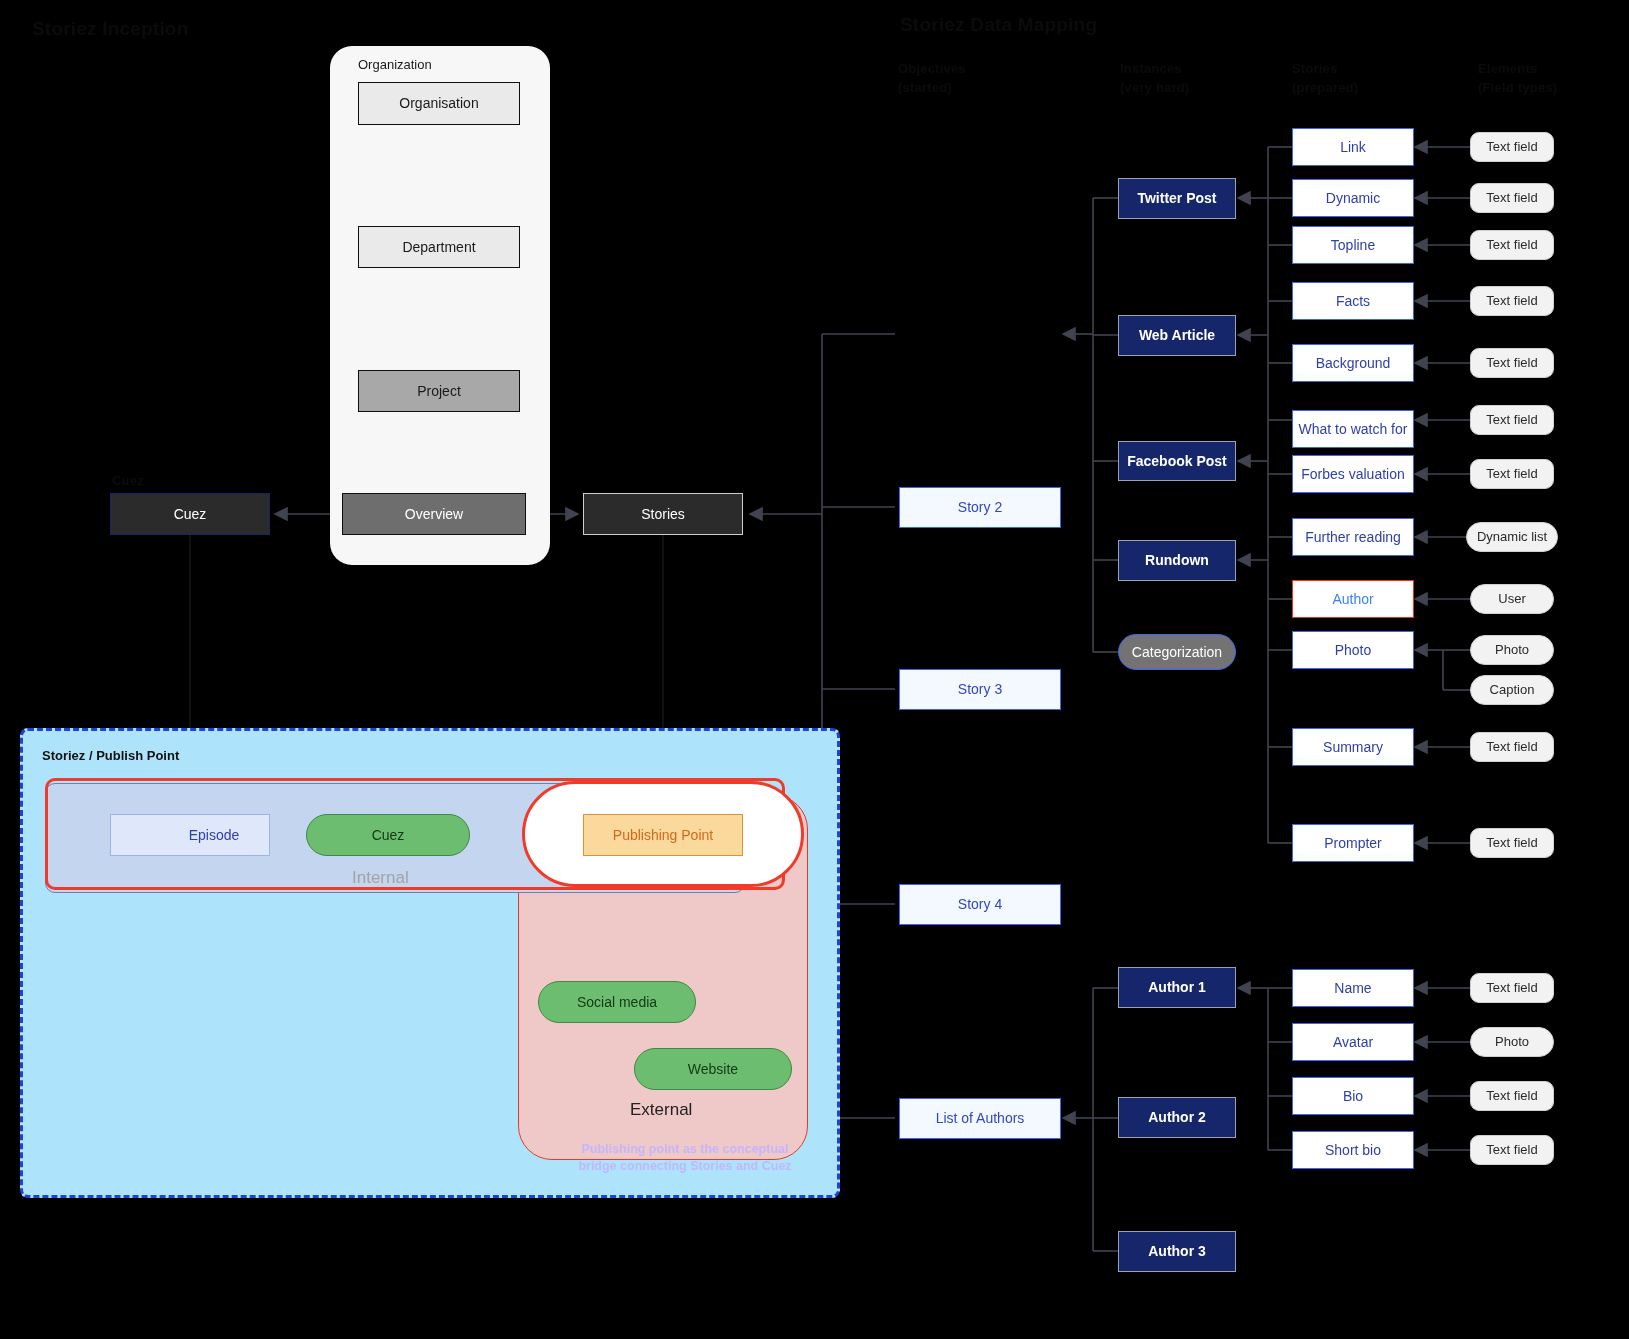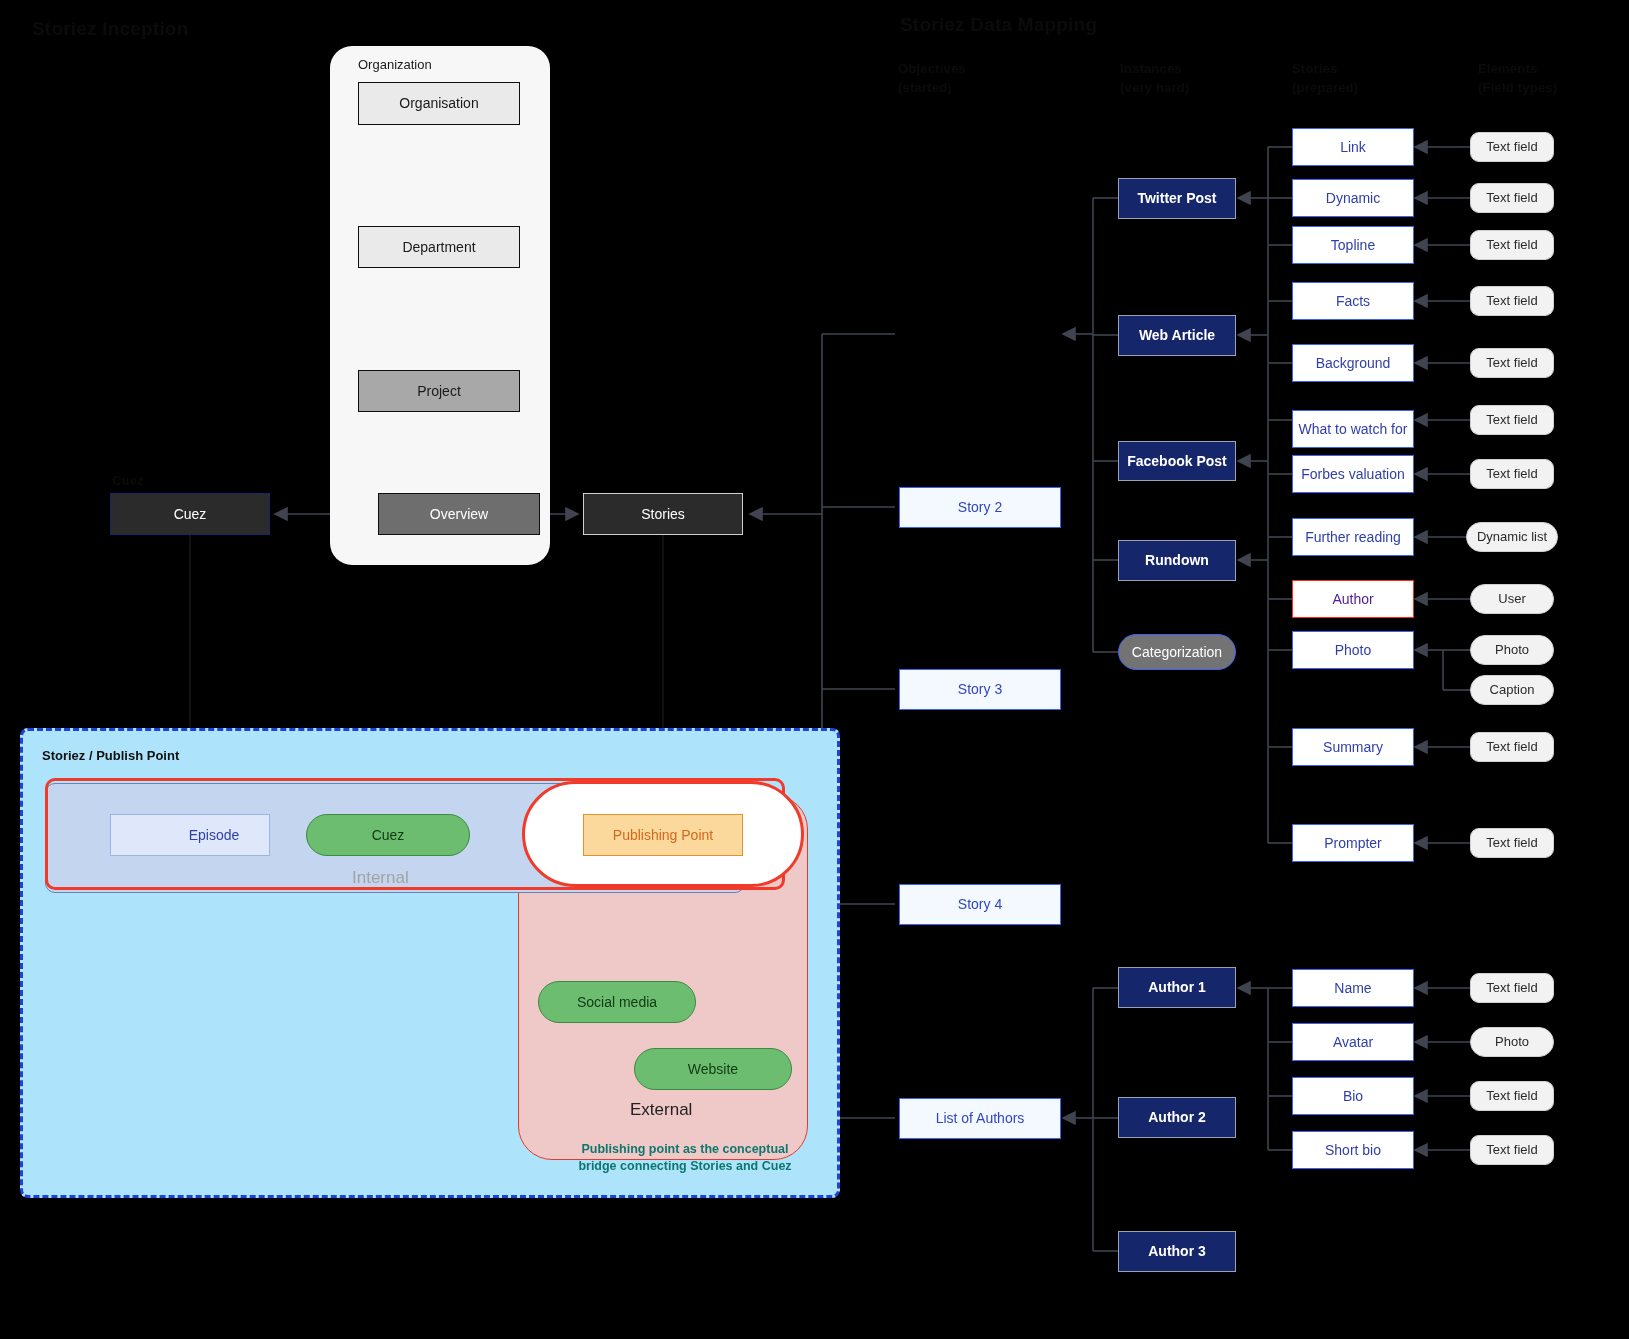--- a/index.html
+++ b/index.html
@@ -28,42 +28,42 @@
   .cuez-box{background:#2b2b2b;border:1px solid #16266b;color:#fff;font-size:14px;}
 
   
   .story-box{background:#f4f8ff;border:1px solid #3b63f6;color:#3047c0;font-size:14px;}
 
   
   .navy-box{background:#16266b;border:1px solid #9aa2b8;color:#fff;font-size:14px;font-weight:bold;}
 
   
   .field-box{background:#fff;border:1.5px solid #3b63f6;color:#2f3fa8;font-size:14px;}
-  .field-box.alert{border-color:#ff2a16;color:#4c1d95;}
+  .field-box.alert{border-color:#ff2a16;color:#3b82f6;}
 
   
   .type-pill{background:#f2f2f2;border:1px solid #cfcfcf;border-radius:9px;color:#2a2a2a;font-size:13px;}
   .type-pill.round{border-radius:22px;}
 
   
   .cat-pill{background:#737373;border:1.5px solid #3b63f6;border-radius:22px;color:#fff;font-size:14px;}
 
   
   .pp-outer{background:#aee4fb;border:3px dashed #1f43d8;border-radius:8px;}
   .pp-title{color:#111;font-size:13px;font-weight:bold;}
   .internal-region{background:#c3d5ef;border:1px solid #6f7fae;border-radius:10px;}
   .internal-label{color:#a3a3a3;font-size:17px;}
   .external-region{background:#efc9c7;border:1.5px solid #e23b2e;border-radius:34px;}
   .external-label{color:#222;font-size:17px;}
   .red-capsule{border:3px solid #f03a2a;border-radius:58px;background:transparent;}
   .pp-white{background:#fff;border-radius:56px;}
   .episode-box{background:#dfe7fb;border:1px solid #9fb2e4;color:#2f3fa8;font-size:14px;}
   .green-pill{background:#6cbd6f;border:1.5px solid #3e8a42;border-radius:22px;color:#123a14;font-size:14px;}
   .pub-box{background:#fbd89b;border:1.5px solid #e0922b;color:#d2691e;font-size:14px;}
-  .pp-caption{color:#0f766e;font-size:12.5px;font-weight:bold;text-align:center;line-height:1.35;}
+  .pp-caption{color:#c4b5fd;font-size:12.5px;font-weight:bold;text-align:center;line-height:1.35;}
 
   svg.wires{position:absolute;left:0;top:0;width:1629px;height:1339px;pointer-events:none;}
   .ln{stroke:#3f4450;stroke-width:1.6;fill:none;}
   .ln-dark{stroke:#1d1d1d;stroke-width:2;fill:none;}
   .ln-blk{stroke:#111;stroke-width:2.2;fill:none;}
 </style>
 </head>
 <body>
 
 <div id="canvas">
@@ -192,21 +192,21 @@
   </div>
 
   <div class="abs faint" style="left:112px;top:473px;font-size:13px;">Cuez</div>
 
   <div class="abs org-panel" style="left:330px;top:46px;width:220px;height:519px;"></div>
   <div class="abs org-title" style="left:358px;top:57px;">Organization</div>
 
   <div class="abs node org-box org-l1" style="left:358px;top:82px;width:162px;height:43px;">Organisation</div>
   <div class="abs node org-box org-l1" style="left:358px;top:226px;width:162px;height:42px;">Department</div>
   <div class="abs node org-box org-l3" style="left:358px;top:370px;width:162px;height:42px;">Project</div>
-  <div class="abs node org-box org-l4" style="left:378px;top:493px;width:162px;height:42px;">Overview</div>
+  <div class="abs node org-box org-l4" style="left:342px;top:493px;width:184px;height:42px;">Overview</div>
 
   <div class="abs node cuez-box" style="left:110px;top:493px;width:160px;height:42px;">Cuez</div>
   <div class="abs node dark-box" style="left:583px;top:493px;width:160px;height:42px;">Stories</div>
 
   <div class="abs node story-box" style="left:899px;top:487px;width:162px;height:41px;">Story 2</div>
   <div class="abs node story-box" style="left:899px;top:669px;width:162px;height:41px;">Story 3</div>
   <div class="abs node story-box" style="left:899px;top:884px;width:162px;height:41px;">Story 4</div>
   <div class="abs node story-box" style="left:899px;top:1098px;width:162px;height:41px;">List of Authors</div>
 
   <div class="abs node navy-box" style="left:1118px;top:178px;width:118px;height:41px;">Twitter Post</div>

